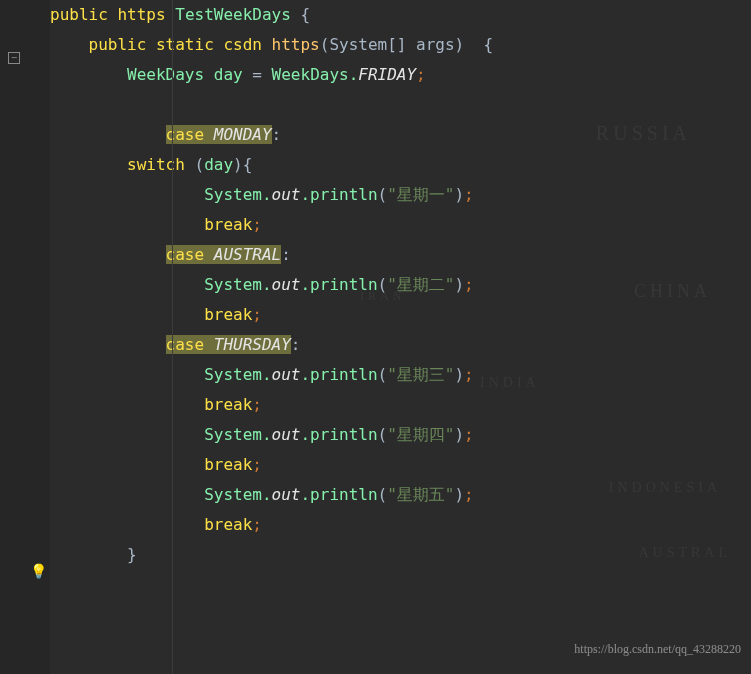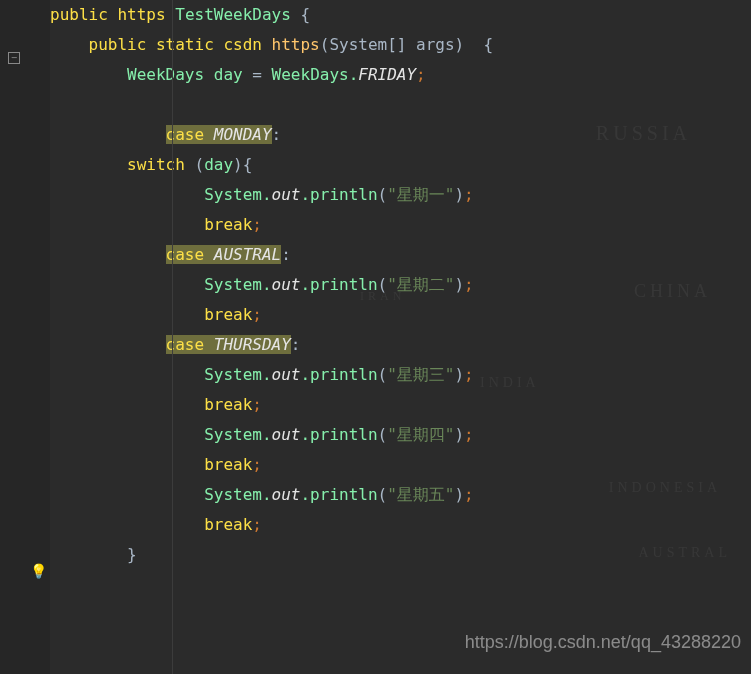--- a/index.html
+++ b/index.html
@@ -66,22 +66,22 @@
     .paren { color: #a9b7c6; }
     .semi { color: #cc7832; }
     .ident { color: #86efac; }
     .op { color: #a9b7c6; }
     .hl-case { background: #6e6e3d; }
     .watermark {
       position: absolute;
       bottom: 14px;
       right: 10px;
       color: rgba(255,255,255,0.45);
-      font-size: 18px;
-      font-family: Liberation Sans, sans-serif;
+      font-size: 12px;
+      font-family: Liberation Serif, serif;
     }
     .bgtext {
       position: absolute;
       color: rgba(200,200,200,0.08);
       font-family: Georgia, serif;
       letter-spacing: 4px;
       pointer-events: none;
     }
   </style>
 </head>

